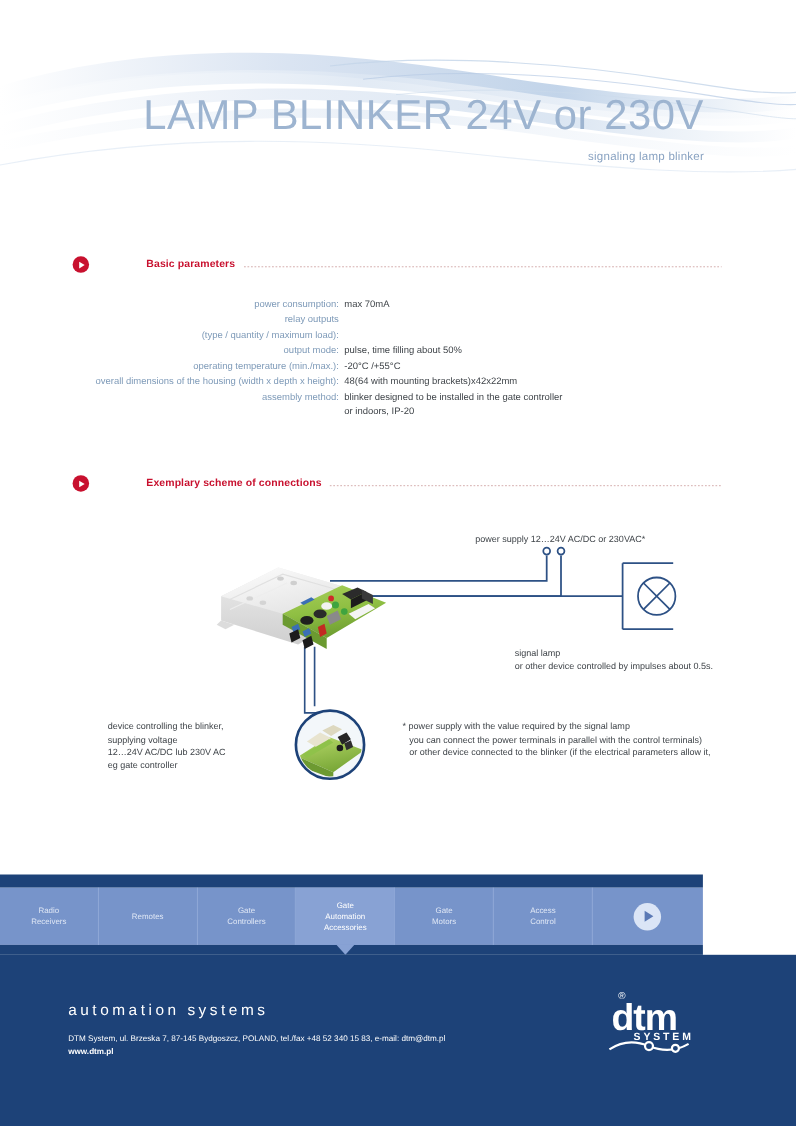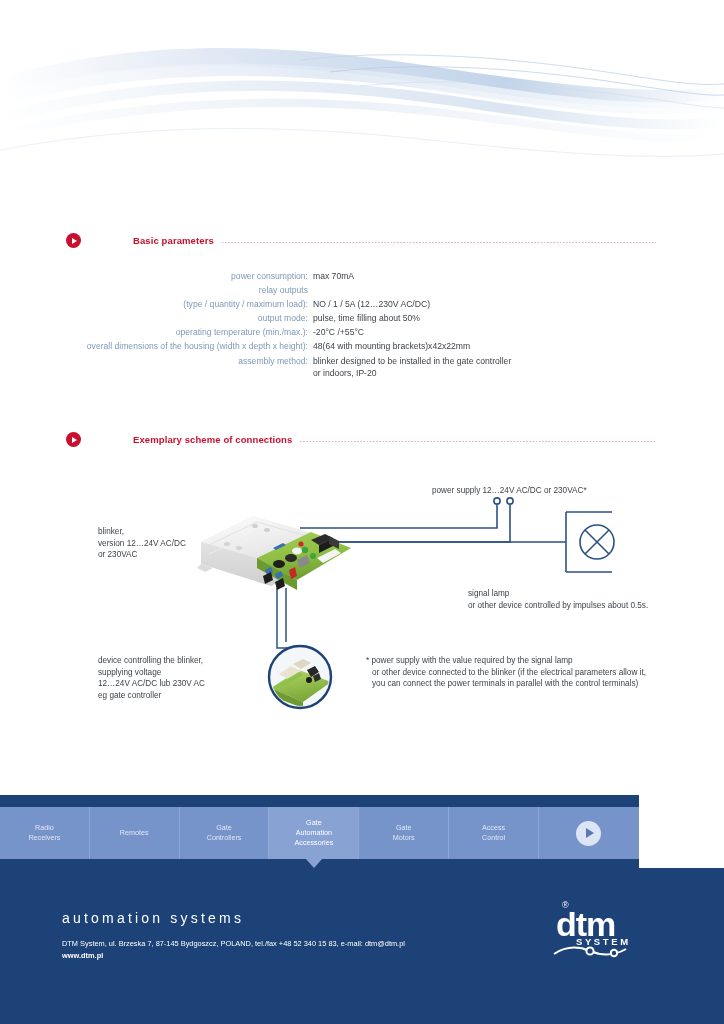--- a/index.html
+++ b/index.html
@@ -146,20 +146,24 @@
     </defs>
     <path d="M0,78 C150,34 300,46 430,66 C560,86 650,96 724,86 L724,104 C650,114 560,104 430,84 C300,64 150,52 0,96 Z" fill="url(#wg)" opacity="0.75"></path>
     <path d="M0,92 C160,50 320,62 460,82 C580,100 660,108 724,98 L724,110 C660,120 580,112 460,94 C320,74 160,62 0,106 Z" fill="url(#wg2)" opacity="0.85"></path>
     <path d="M0,112 C180,66 340,78 480,100 C600,118 670,124 724,116 L724,126 C670,134 600,128 480,110 C340,88 180,76 0,124 Z" fill="url(#wg)" opacity="0.45"></path>
     <path d="M0,128 C200,86 360,96 500,116 C620,132 680,138 724,132 L724,140 C680,146 620,140 500,124 C360,104 200,94 0,138 Z" fill="url(#wg2)" opacity="0.6"></path>
     <path d="M300,60 C400,48 520,58 620,74 C670,82 700,86 724,84" stroke="#c3d4e8" stroke-width="1.1" fill="none" opacity="0.8"></path>
     <path d="M330,72 C430,60 540,70 640,86 C680,92 706,96 724,95" stroke="#b6cbe4" stroke-width="1" fill="none" opacity="0.7"></path>
     <path d="M360,86 C460,76 560,86 660,100 C692,105 712,108 724,108" stroke="#cbdaea" stroke-width="0.9" fill="none" opacity="0.6"></path>
     <path d="M0,150 C160,120 300,126 430,140 C560,154 650,160 724,154" stroke="#e2ebf5" stroke-width="1" fill="none" opacity="0.8"></path>
   </svg>
+  <div class="title-block">
+    <div class="main-title">LAMP BLINKER 24V or 230V</div>
+    <div class="sub-title">signaling lamp blinker</div>
+  </div>
 </div>
 
 <div class="section-head" style="top:233px;">
   <span class="marker">
       <span class="tri"></span>
     </span>
   <span class="section-title">Basic parameters</span>
   <span class="dots"></span>
 </div>
 
@@ -167,21 +171,20 @@
   <div class="prow">
     <div class="plabel">power consumption:</div>
     <div class="pvalue">max 70mA</div>
   </div>
   <div class="prow">
     <div class="plabel">relay outputs</div>
     <div class="pvalue"></div>
   </div>
   <div class="prow">
     <div class="plabel">(type / quantity / maximum load):</div>
-    <div class="pvalue">NO / 1 / 5A (12…230V AC/DC)</div>
   </div>
   <div class="prow">
     <div class="plabel">output mode:</div>
     <div class="pvalue">pulse, time filling about 50%</div>
   </div>
   <div class="prow">
     <div class="plabel">operating temperature (min./max.):</div>
     <div class="pvalue">-20°C /+55°C</div>
   </div>
   <div class="prow">
@@ -308,44 +311,39 @@
       <path d="M2,42 L34,56 L34,62 L2,50 Z" fill="#6d9a31"></path>
       <path d="M10,28 L22,20 L32,25 L20,34 Z" fill="#e8e4cf"></path>
       <path d="M24,18 L34,13 L42,17 L32,23 Z" fill="#ddd8bf"></path>
       <path d="M38,24 L46,20 L50,26 L42,31 Z" fill="#262626"></path>
       <circle cx="40" cy="34" r="3" fill="#1c1c1c"></circle>
       <path d="M44,30 L50,27 L52,33 L46,36 Z" fill="#2e2e2e"></path>
       <path d="M6,40 L30,26 L34,29 L10,43 Z" fill="#8fc24a"></path>
     </g>
   </svg>
 
-  <div class="dlabel" style="left:98px; top:56px;">
-    <div>blinker,</div>
-    <div>version 12…24V AC/DC</div>
-    <div>or 230VAC</div>
-  </div>
 
   <div class="dlabel" style="left:432px; top:15px;">power supply 12…24V AC/DC or 230VAC*</div>
 
   <div class="dlabel" style="left:468px; top:118px;">
     <div>signal lamp</div>
     <div>or other device controlled by impulses about 0.5s.</div>
   </div>
 
   <div class="dlabel" style="left:98px; top:185px;">
     <div>device controlling the blinker,</div>
     <div>supplying voltage</div>
     <div>12…24V AC/DC lub 230V AC</div>
     <div>eg gate controller</div>
   </div>
 
   <div class="dlabel" style="left:366px; top:185px;">
     <div>* power supply with the value required by the signal lamp</div>
+    <div style="padding-left:6px;">you can connect the power terminals in parallel with the control terminals)</div>
     <div style="padding-left:6px;">or other device connected to the blinker (if the electrical parameters allow it,</div>
-    <div style="padding-left:6px;">you can connect the power terminals in parallel with the control terminals)</div>
   </div>
 </div>
 
 <div class="navwrap">
   <div class="navtop"></div>
   <div class="navbar">
     <div class="navitem">
       <div>
         <div>Radio</div>
         <div>Receivers</div>

